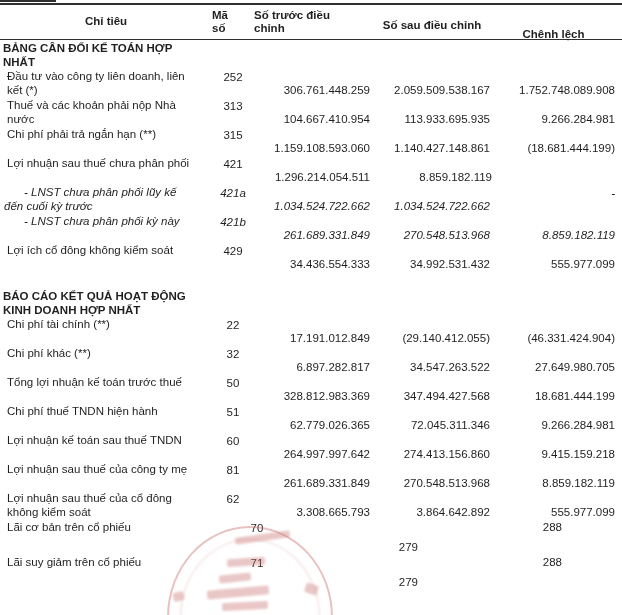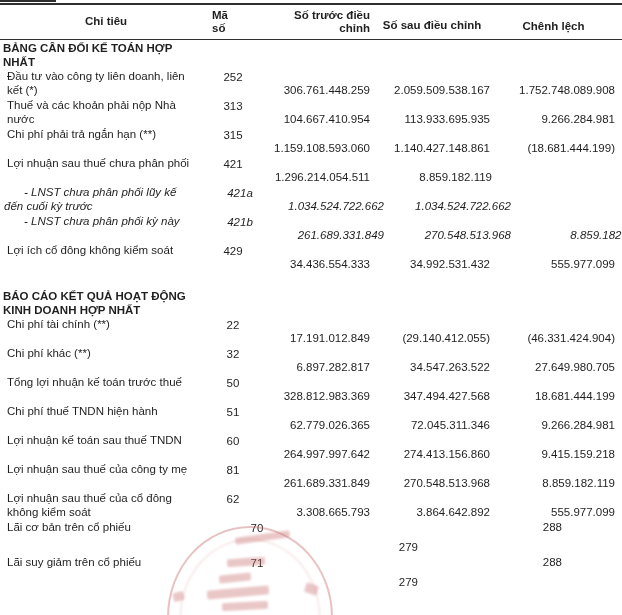--- a/index.html
+++ b/index.html
@@ -21,41 +21,41 @@
     display:grid;
     grid-template-columns:212px 42px 118px 120px 123px;
     min-height:30px;
     align-items:center;
     border-bottom:1.5px solid #2f2f2f;
     font-weight:bold;
     padding:2px 7px 2px 0;
   }
   .th-item{text-align:center;}
   .th-code{text-align:left;white-space:pre-line;line-height:13px;}
-  .th-before{text-align:right;white-space:pre-line;line-height:13px;padding-right:2px;}
+  .th-before{text-align:left;white-space:pre-line;line-height:13px;padding-right:2px;}
   .th-after{text-align:center;position:relative;top:4px;}
-  .th-diff{text-align:center;position:relative;top:5px;}
+  .th-diff{text-align:center;position:relative;top:13px;}
 
   .tbody{ padding-right:7px; }
   .section-title{
     font-weight:bold;
     white-space:pre-line;
     padding:2px 0 1px 3px;
   }
   .gap-top{ margin-top:15px; }
   .row{
     display:grid;
     grid-template-columns:212px 42px 118px 120px 123px;
     min-height:29px;
   }
   .row .label{ align-self:start; padding-left:7px; white-space:pre-line; }
   .row .code{ align-self:start; text-align:center; padding-top:1px; }
   .row .num{ align-self:end; text-align:right; padding-bottom:2px; }
   .row .before,.row .after{ padding-right:2px; }
-  .row.italic{ font-style:italic;gap:7px; }
+  .row.italic{ font-style:italic; }
   .row.italic .label{ padding-left:4px; text-indent:20px; }
   .row.diff-top .diff{ align-self:start; padding-top:1px; }
   .row.eps{ min-height:35px;gap:24px; }
   .row.eps .after, .row.eps .diff{ align-self:start; padding-top:0; }
 
   
   .stamp{ position:absolute; left:167px; top:526px; width:166px; height:182px; pointer-events:none; }
   .stamp .ring-outer{
     position:absolute; inset:0; border-radius:50%;
     border:2.5px solid var(--stamp-color,#c96f6f); opacity:.42; filter:blur(.6px);

